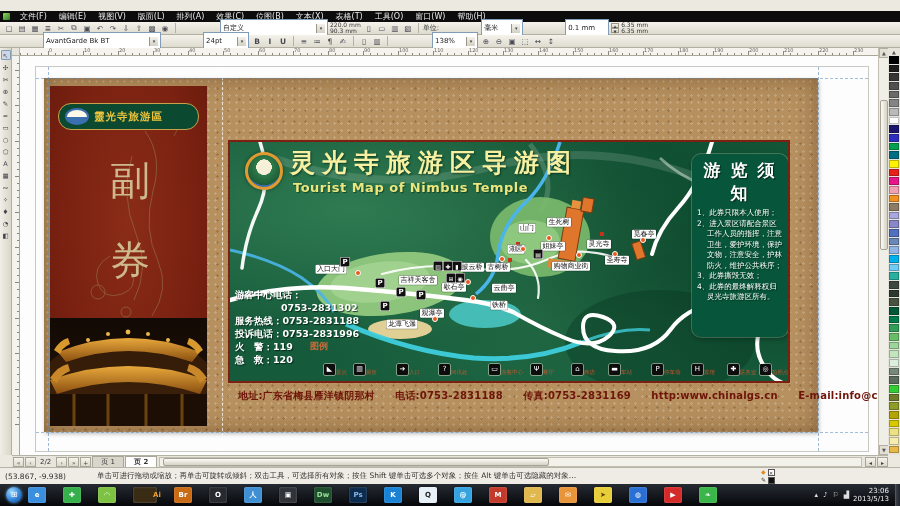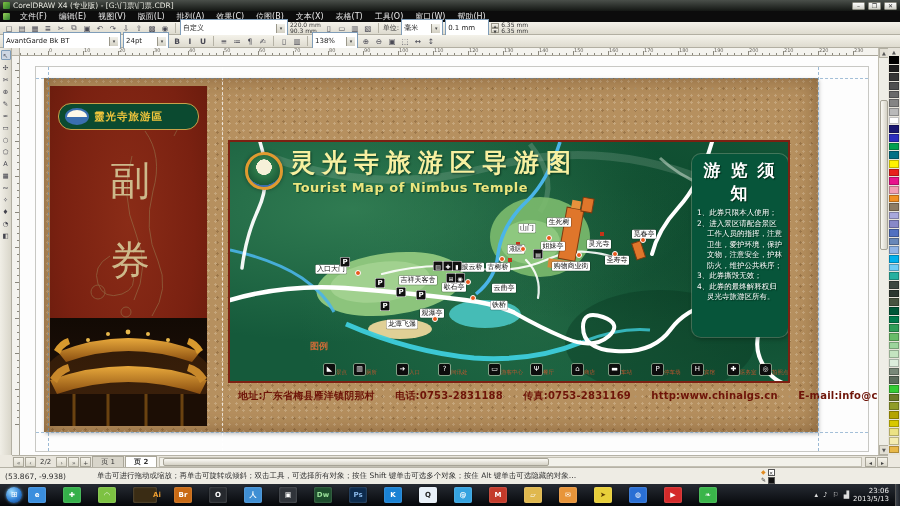--- a/index.html
+++ b/index.html
@@ -20,21 +20,21 @@
     display:flex;align-items:center;padding-left:2px;}
   .menubar .m-icon{width:7px;height:7px;background:linear-gradient(135deg,#9ad45a,#2c7a2c);margin:0 4px 0 1px;border-radius:1px;}
   .menu-item{color:#e8e8e8;font-size:8px;padding:0 6px;line-height:11px;white-space:nowrap;}
 
   .tbar{position:absolute;left:0;width:900px;height:13px;background:linear-gradient(#f4f2ea,#dedbcf);
     border-bottom:1px solid #b2afa2;display:flex;align-items:center;gap:2px;padding:0 3px;font-size:7px;color:#333;}
   .tb-ico{width:12px;height:11px;border:1px solid transparent;border-radius:1px;display:flex;align-items:center;
     justify-content:center;font-size:7.5px;color:#4a4a55;background:transparent;}
   .tb-sep{width:1px;height:10px;background:#b5b2a5;margin:0 2px;}
   .combo{height:19px;background:#fff;border:1px solid #7f9db9;display:flex;align-items:center;
-    font-size:7px;color:#222;padding:8px 2px;position:relative;}
+    font-size:7px;color:#222;padding:8px 2px;position:relative;margin-left:40px;}
   .combo .arr{margin-left:auto;width:9px;height:9px;background:linear-gradient(#f2f1ea,#d4d1c4);
     border-left:1px solid #9a97. ;border-left:1px solid #9a978a;font-size:5px;line-height:9px;text-align:center;color:#444;}
   .stack{display:flex;flex-direction:column;justify-content:center;font-size:6px;line-height:6px;color:#333;}
   .spin{display:flex;flex-direction:column;width:8px;}
   .spin span{height:5px;font-size:4px;line-height:5px;text-align:center;background:linear-gradient(#f4f2ea,#d6d3c6);border:1px solid #9a978a;color:#444;}
 
   
   .corner{position:absolute;left:12px;top:48px;width:8px;height:8px;background:#e6e3da;border-right:1px solid #b5b2a6;border-bottom:1px solid #b5b2a6;}
   .hruler{position:absolute;left:20px;top:48px;width:858px;height:8px;background:#f4f3ee;border-bottom:1px solid #a9a69a;overflow:hidden;}
   .vruler{position:absolute;left:12px;top:56px;width:8px;height:399px;background:#f4f3ee;border-right:1px solid #a9a69a;overflow:hidden;}
@@ -155,27 +155,20 @@
     justify-content:center;font-size:7px;font-weight:bold;color:#fff;box-shadow:inset 0 0 2px rgba(255,255,255,.35),0 0 2px rgba(0,0,0,.6);}
   .tray{margin-left:auto;display:flex;align-items:center;gap:5px;color:#ddd;font-size:7px;padding-right:4px;}
   .clock{text-align:right;color:#eee;font-size:7px;line-height:8px;padding-right:6px;}
   .show-desktop{width:5px;height:22px;background:linear-gradient(90deg,#3a4048,#20242b);border-left:1px solid #555;}
 </style>
 </head>
 <body>
 
 <div id="app">
 
-  <div class="titlebar">
-    <div class="app-icon"></div>
-    <div class="title-text">CorelDRAW X4 (专业版) - [G:\门票\门票.CDR]</div>
-    <div class="win-btn">–</div>
-    <div class="win-btn">❐</div>
-    <div class="win-btn">✕</div>
-  </div>
 
   <div class="menubar">
     <div class="m-icon"></div>
     <div id="menu-items" style="display:flex;">
         <div class="menu-item">文件(F)</div>
         <div class="menu-item">编辑(E)</div>
         <div class="menu-item">视图(V)</div>
         <div class="menu-item">版面(L)</div>
         <div class="menu-item">排列(A)</div>
         <div class="menu-item">效果(C)</div>
@@ -595,20 +588,28 @@
               <rect x="286" y="100" width="4" height="4"></rect>
               <rect x="278" y="116" width="4" height="4"></rect>
               <rect x="370" y="90" width="4" height="4"></rect>
             </g>
         </g>
       </svg>
       <div class="map-logo"></div>
       <div class="map-title">灵光寺旅游区导游图</div>
       <div class="map-subtitle">Tourist Map of Nimbus Temple</div>
 
+      <div class="contacts">
+        <div>游客中心电话：</div>
+        <div class="indent">0753-2831302</div>
+        <div>服务热线：0753-2831188</div>
+        <div>投诉电话：0753-2831996</div>
+        <div>火　警：119</div>
+        <div>急　救：120</div>
+      </div>
 
       <div class="legend-label">图例</div>
       <div id="legend-row">
           <div class="lg-item" style="left: 94px;">
             <div class="lg-ico">◣</div>
             <div class="lg-txt">景点</div>
           </div>
           <div class="lg-item" style="left: 124px;">
             <div class="lg-ico">▥</div>
             <div class="lg-txt">厕所</div>

